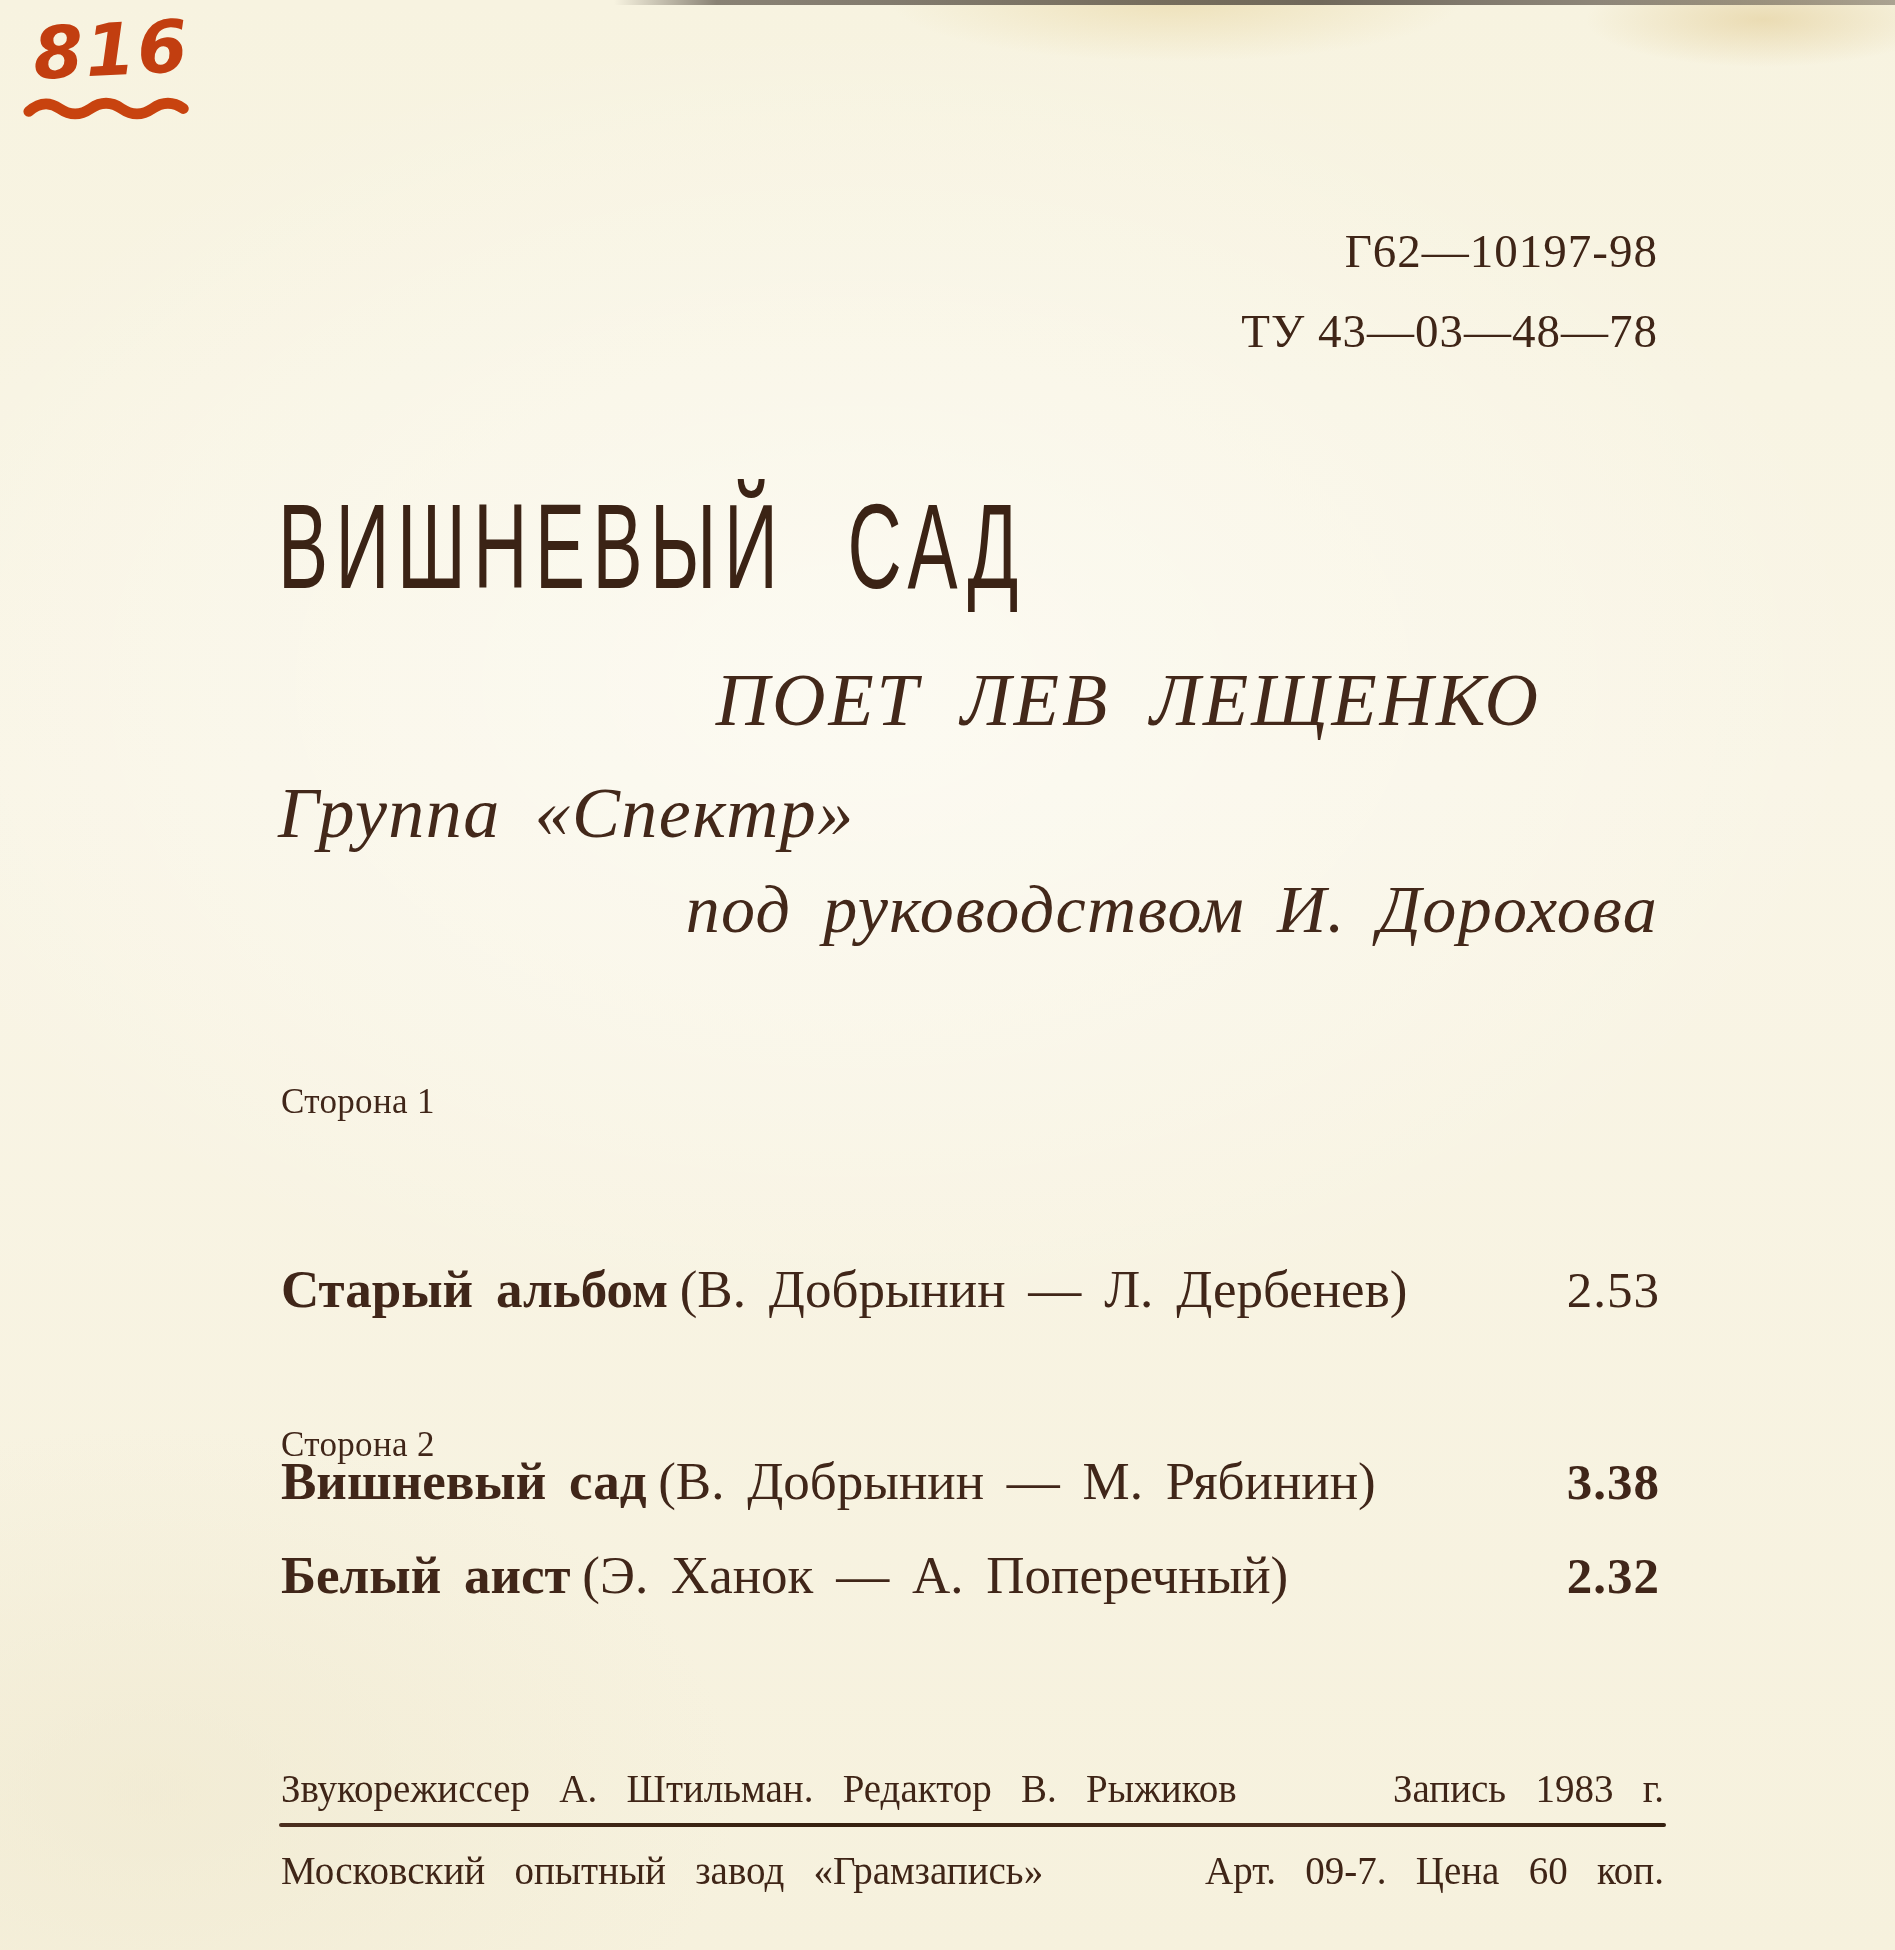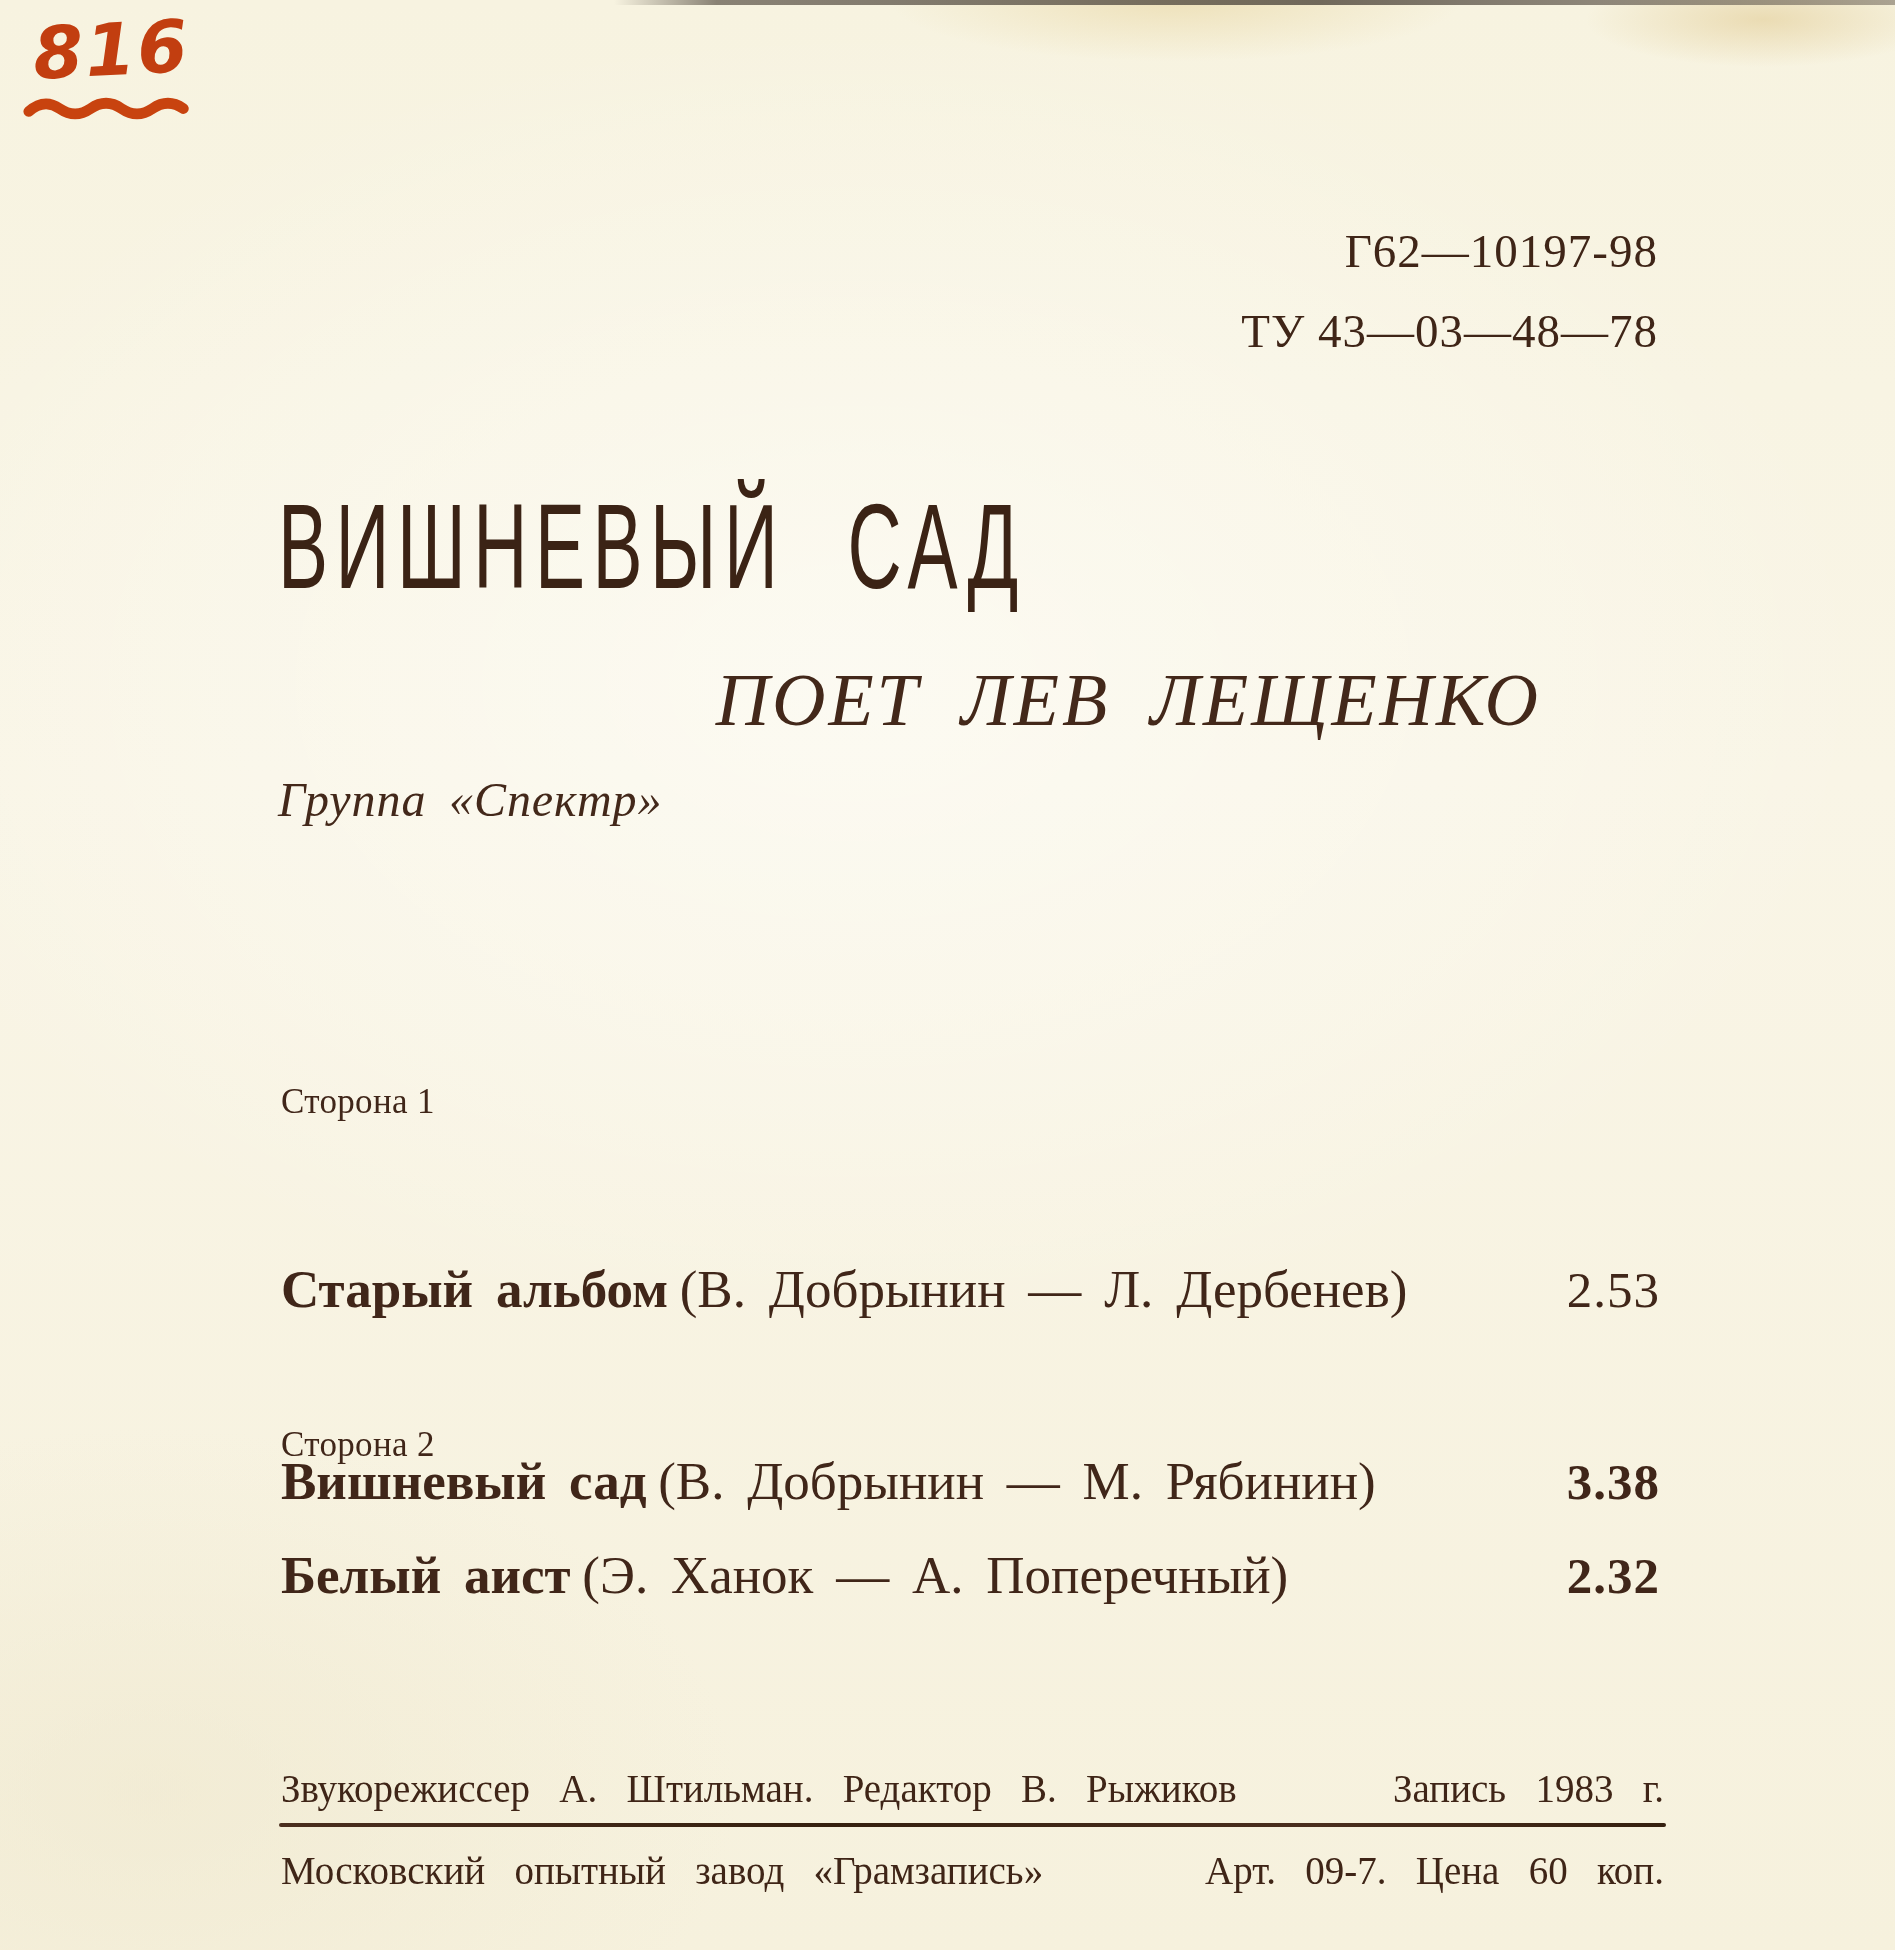--- a/index.html
+++ b/index.html
@@ -57,21 +57,21 @@
     position:absolute;right:355px;top:663px;
     font-style:italic;
     font-size:74px;line-height:1;
     letter-spacing:0.04em;word-spacing:0.25em;
     color:#43281a;
     white-space:nowrap;
   }
   .group{
     position:absolute;left:278px;top:772px;
     font-style:italic;
-    font-size:48px;line-height:1.15;
+    font-size:72px;line-height:1.15;
     letter-spacing:0.02em;word-spacing:0.2em;
     color:#43281a;white-space:nowrap;
   }
   .conductor{
     position:absolute;right:238px;top:870px;
     font-style:italic;
     font-size:68px;line-height:1.15;
     letter-spacing:0.02em;word-spacing:0.2em;
     color:#43281a;white-space:nowrap;
   }
@@ -126,20 +126,21 @@
     <div>Г62—10197-98</div>
     <div>ТУ 43—03—48—78</div>
   </div>
 
   <div class="album-title">ВИШНЕВЫЙ САД</div>
 
   <div class="performer">ПОЕТ ЛЕВ ЛЕЩЕНКО</div>
 
   <div class="group">Группа «Спектр»</div>
 
+  <div class="conductor">под руководством И. Дорохова</div>
 
   <div class="side-label side1-label">Сторона 1</div>
 
 
   <div class="track-row row2">
     <span>
       <span class="t-title">Старый альбом</span><span class="t-credits">(В. Добрынин — Л. Дербенев)</span>
     </span>
     <span class="t-duration">2.53</span>
   </div>

